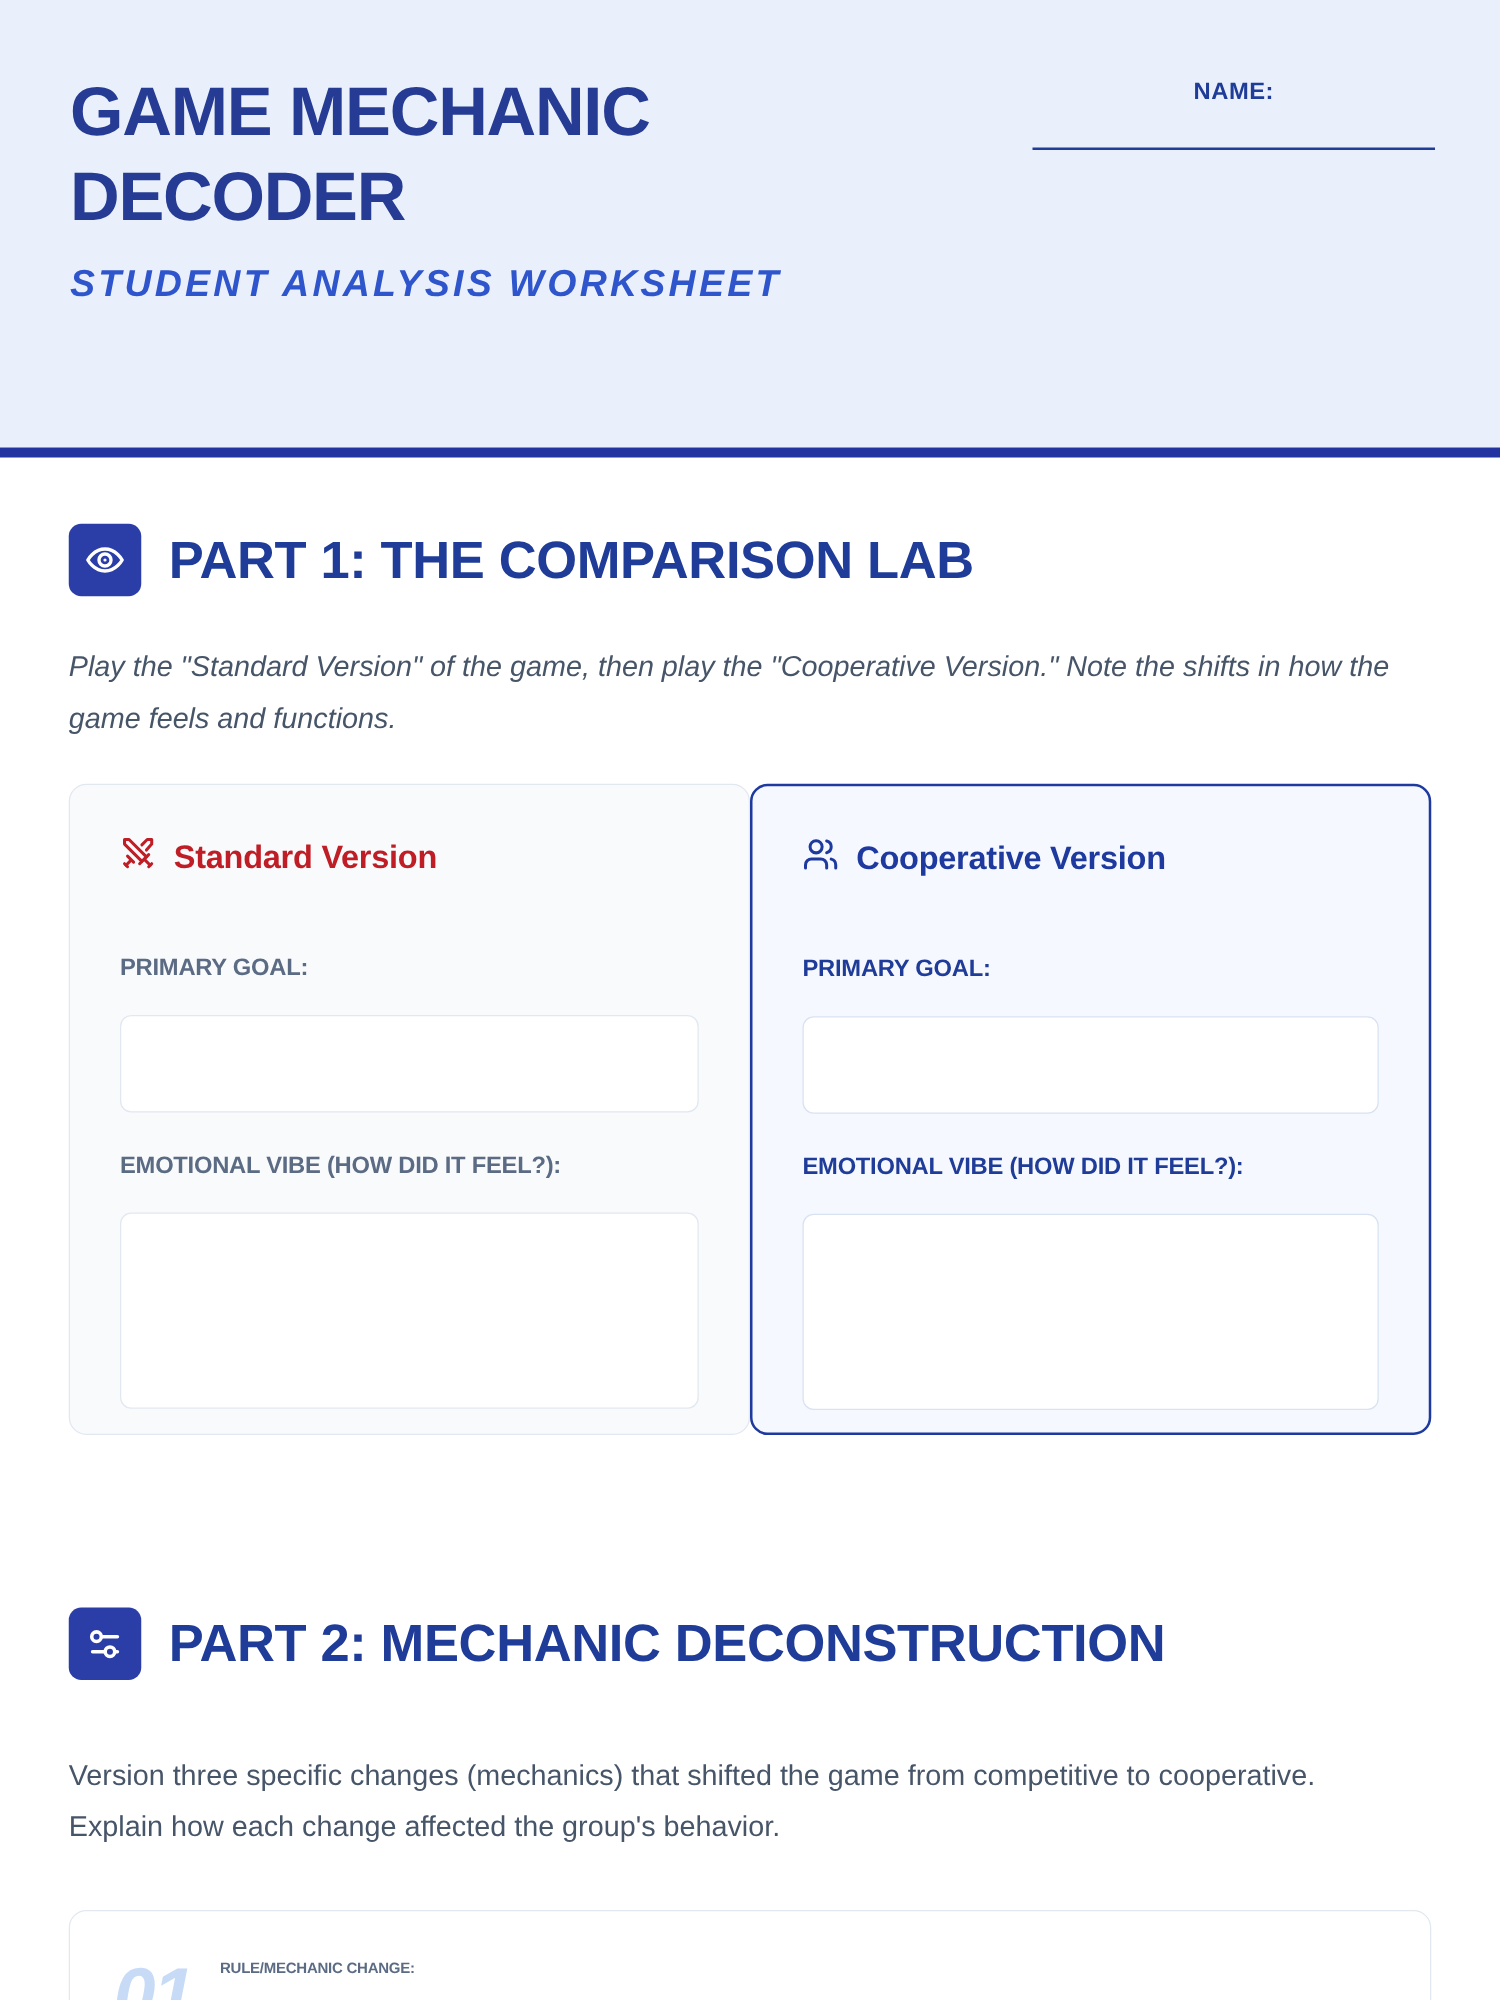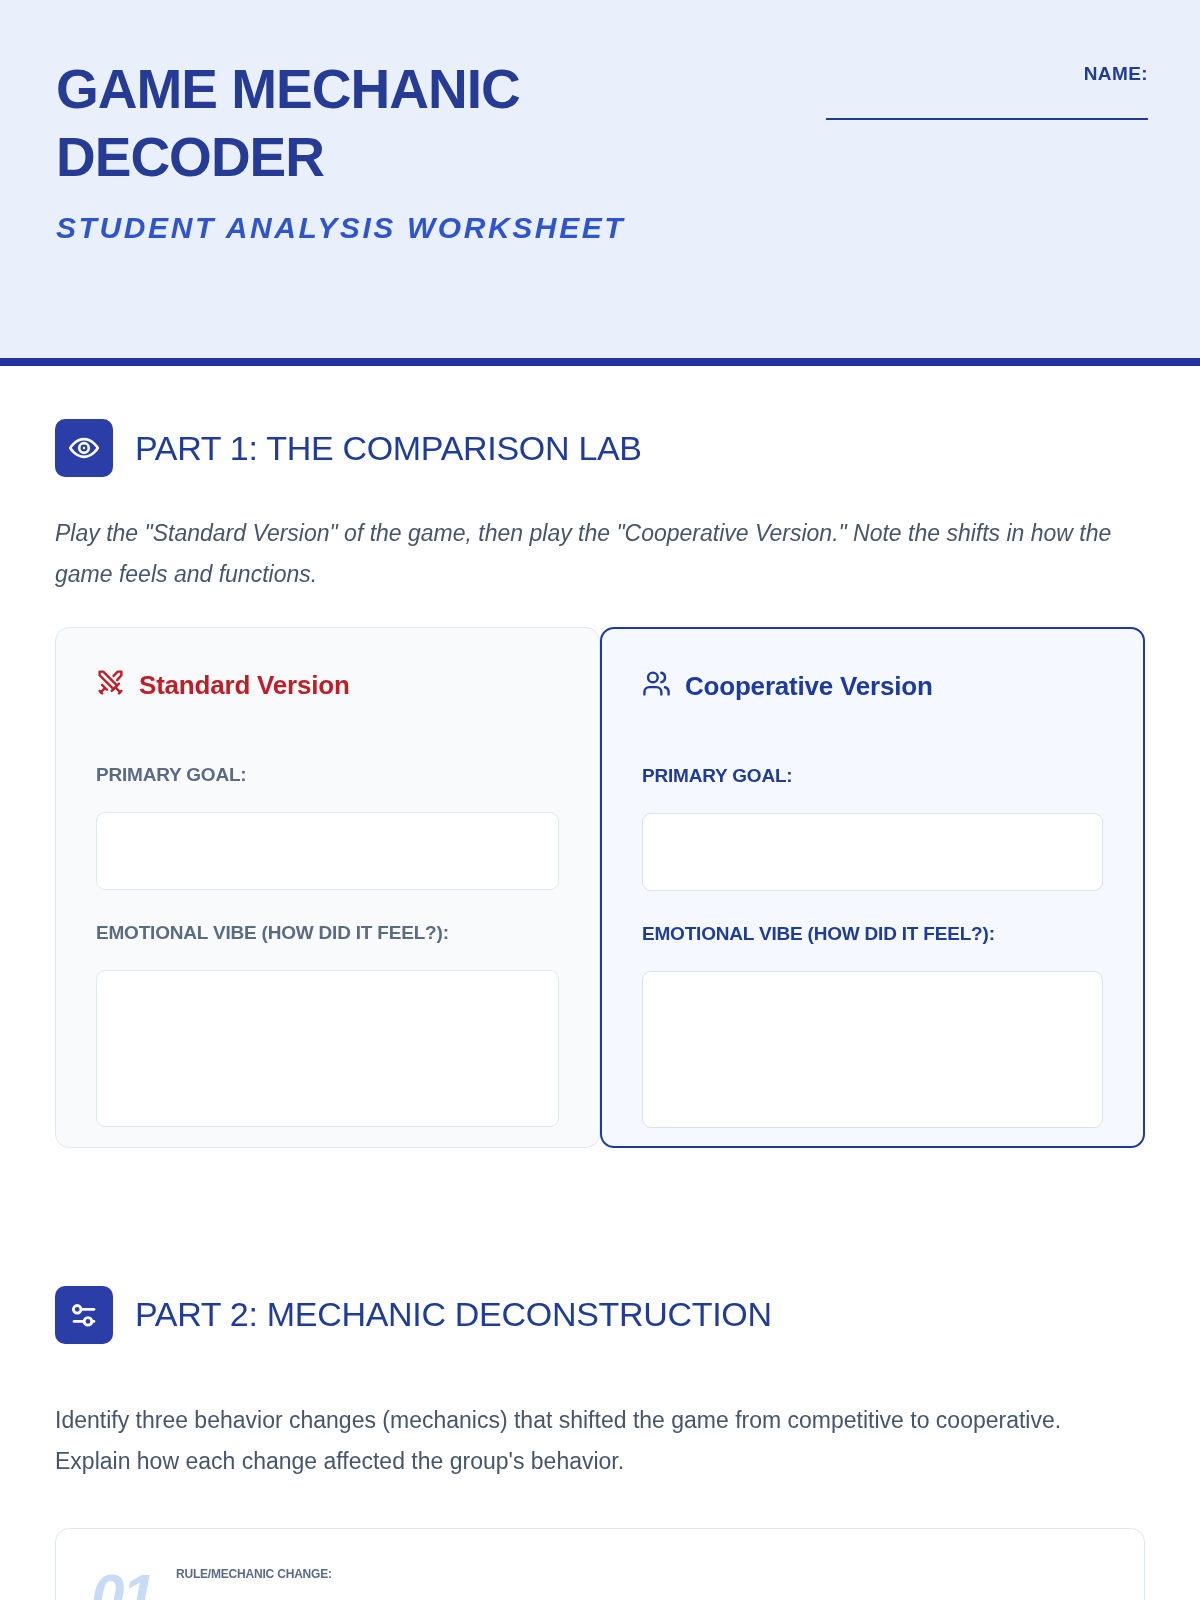--- a/index.html
+++ b/index.html
@@ -7,36 +7,36 @@
               font-family:"Liberation Sans", sans-serif; }
 
   
   .header { background:var(--header-bg); height:358px; padding:55px 52px 0 56px;
             display:flex; justify-content:space-between; }
   .title-block h1 { font-size:55px; line-height:1.24; font-weight:bold;
                     color:var(--navy); letter-spacing:-1px; }
   .subtitle { margin-top:20px; font-size:30px; font-weight:bold; font-style:italic;
               color:var(--subtitle-blue); letter-spacing:2.6px; }
   .fields { width:322px; padding-top:8px; flex:none; }
-  .field-label { text-align:right; font-size:19px; font-weight:bold;
+  .field-label { text-align:center; font-size:19px; font-weight:bold;
                  color:var(--heading-blue); letter-spacing:0.4px; }
   .field-line { border-bottom:2px solid var(--heading-blue); margin-top:33px; height:0; }
   .field + .field { margin-top:36px; }
 
   .divider { height:8px; background:var(--divider-blue); }
 
   
   .main { padding:0 55px; }
   .section-head { display:flex; align-items:center; gap:22px; }
   .section-head.p1 { margin-top:53px; }
   .section-head.p2 { margin-top:138px; }
   .icon-tile { width:58px; height:58px; background:var(--tile-blue); border-radius:10px;
                display:flex; align-items:center; justify-content:center; flex:none; }
   .icon-tile svg { width:34px; height:34px; }
-  h2 { font-size:34px; font-weight:normal; color:var(--heading-blue); letter-spacing:-0.3px; }
+  h2 { font-size:42px; font-weight:bold; color:var(--heading-blue); letter-spacing:-0.3px; }
 
   .intro { font-size:23px; line-height:1.78; color:var(--slate); max-width:1060px; }
   .intro.p1 { margin-top:36px; font-style:italic; }
   .intro.p2 { margin-top:56px; }
 
   
   .cards { display:grid; grid-template-columns:1fr 1fr; margin-top:32px; }
   .card { border-radius:14px; padding:40px 40px 18px; }
   .card.standard { background:var(--card-bg); border:1.5px solid var(--border-light); }
   .card.coop { background:var(--coop-card-bg); border:2px solid var(--coop-blue); }
@@ -161,21 +161,21 @@
         <circle cx="7.2" cy="8" r="2.7"></circle>
         <line x1="10.2" y1="8" x2="19" y2="8"></line>
         <line x1="5" y1="16.5" x2="11.8" y2="16.5"></line>
         <circle cx="14.8" cy="16.5" r="2.7"></circle>
         <line x1="17.8" y1="16.5" x2="19" y2="16.5"></line>
       </svg>
     </div>
     <h2>PART 2: MECHANIC DECONSTRUCTION</h2>
   </div>
 
-  <p class="intro p2">Identify three behavior changes (mechanics) that shifted the game from competitive to cooperative. Explain how each change affected the group's behavior.</p>
+  <p class="intro p2">Version three specific changes (mechanics) that shifted the game from competitive to cooperative. Explain how each change affected the group's behavior.</p>
 
   <div class="mech-card">
     <div class="mech-number">01</div>
     <div class="mech-content">
       <div class="mech-label">RULE/MECHANIC CHANGE:</div>
       <div class="write-line"></div>
 
     </div>
   </div>
 

